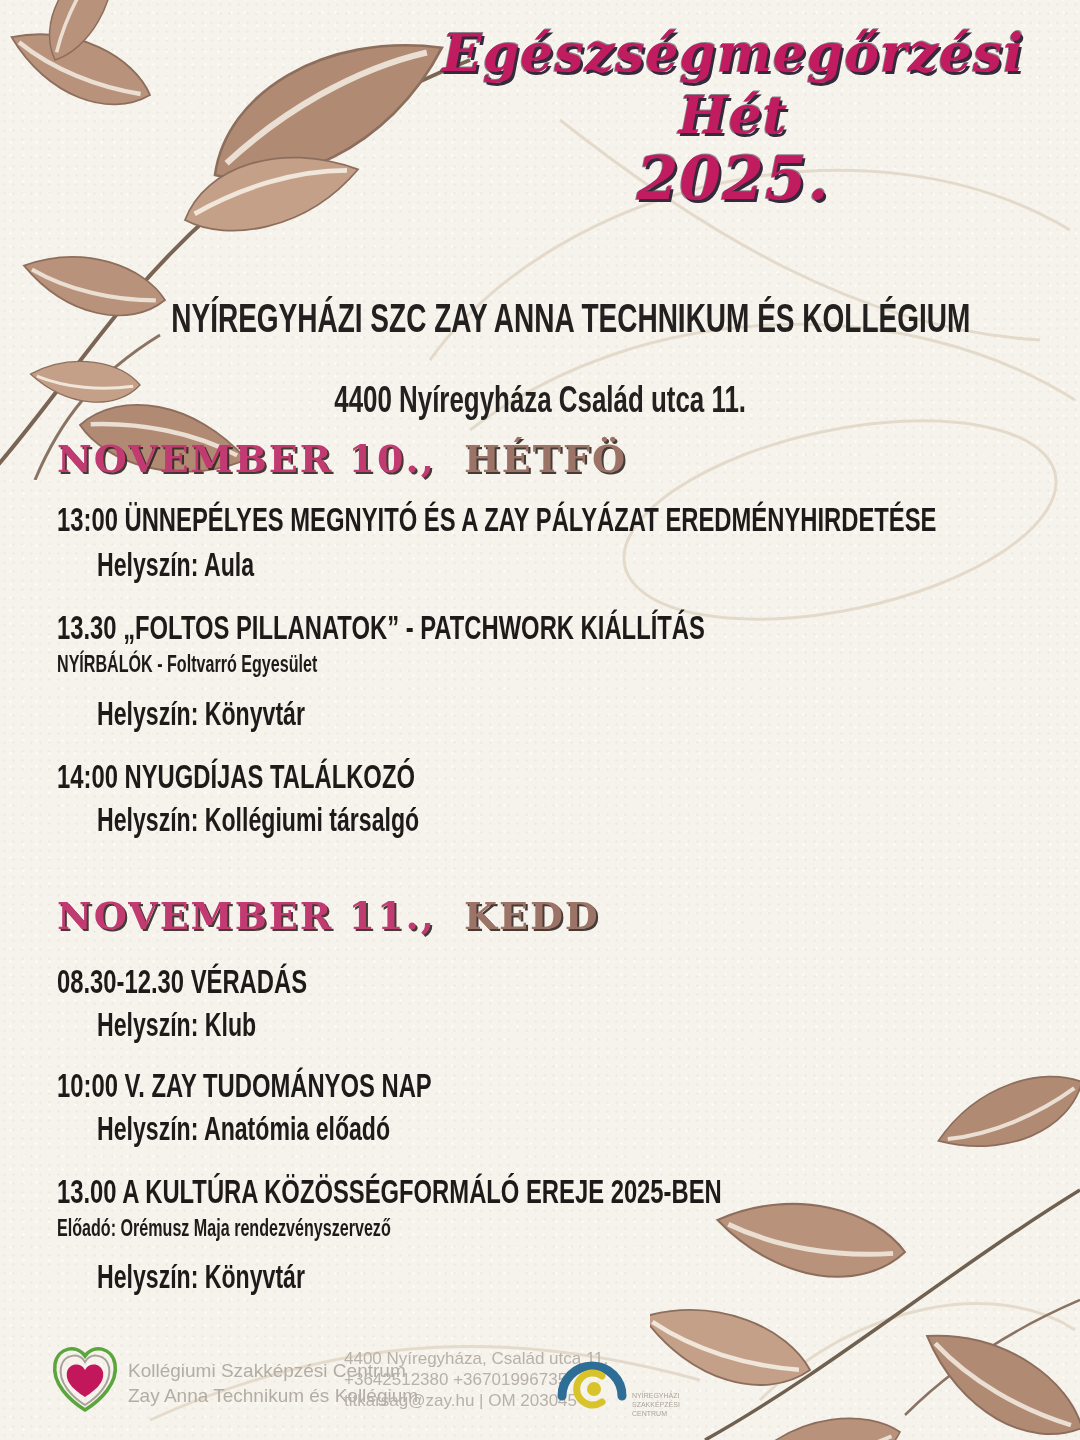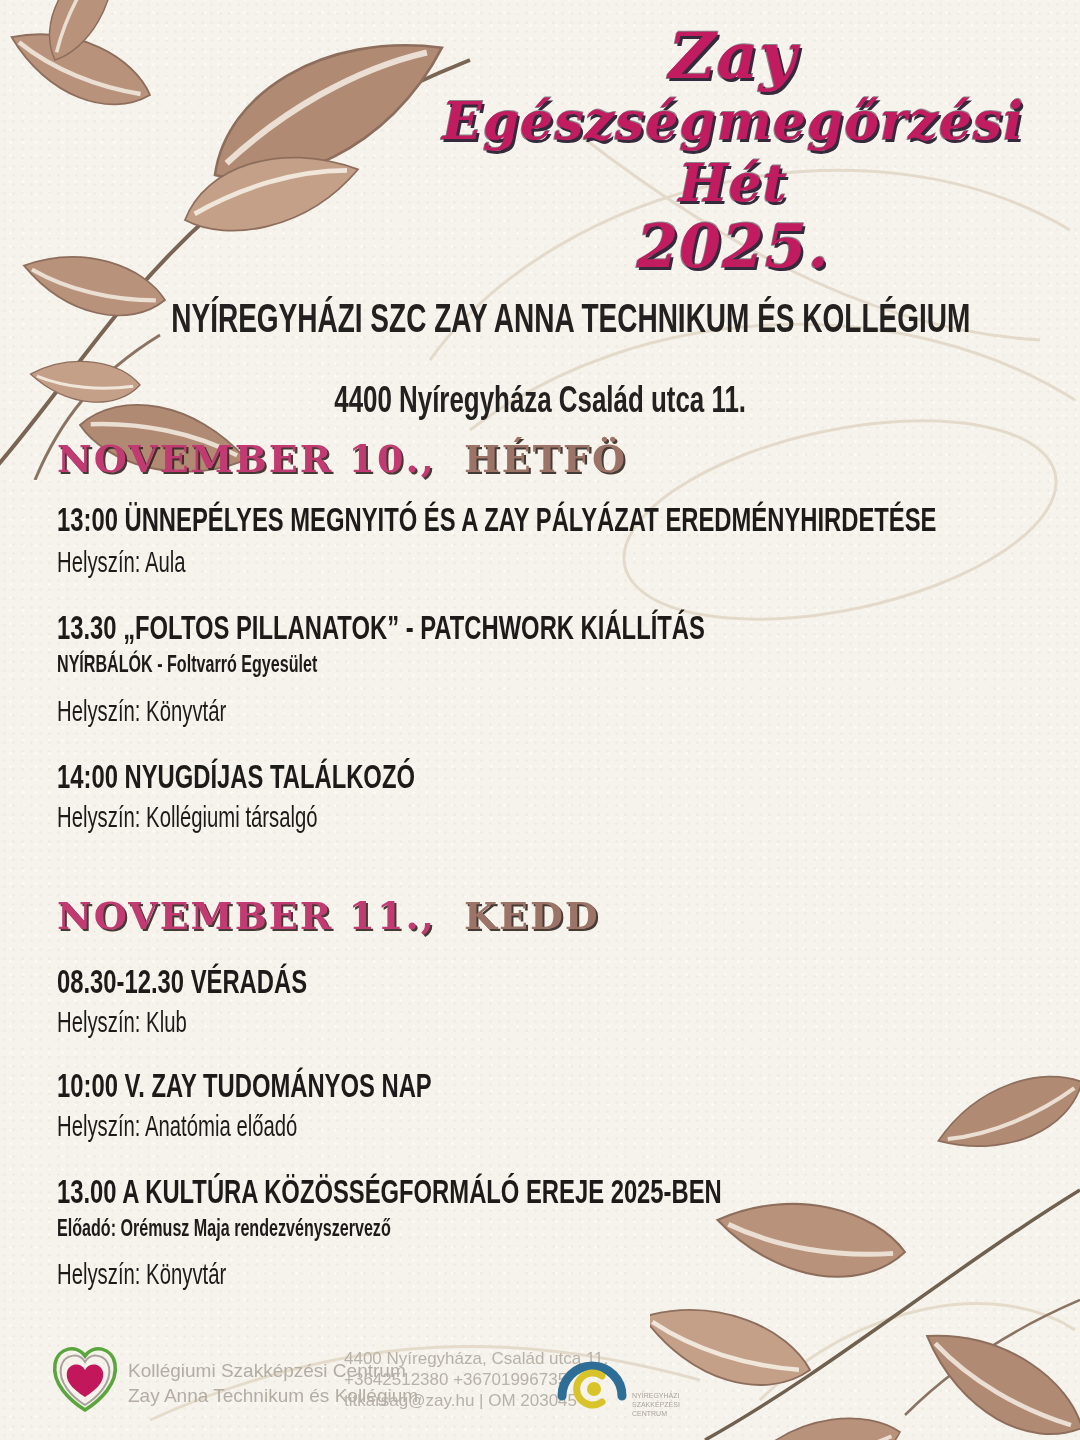--- a/index.html
+++ b/index.html
@@ -38,21 +38,21 @@
   .line{position:absolute;left:57px;white-space:nowrap;z-index:2;}
   .cond{display:inline-block;transform:scaleX(0.70);transform-origin:0 50%;white-space:nowrap;}
   .sec{
     font-family:"DejaVu Serif", serif;font-weight:bold;font-size:38px;letter-spacing:2px;
     text-shadow:2px 2px 0 rgba(50,39,33,.9);
   }
   .sec-date{color:#c23a72;}
   .sec-day{color:#9c7367;margin-left:28px;}
   .evt{font-size:34px;font-weight:bold;color:#1d1b19;}
   .sub{font-size:23px;font-weight:bold;color:#1d1b19;}
-  .loc{font-size:29px;font-weight:normal;color:#1d1b19;}
+  .loc{font-size:33px;font-weight:bold;color:#1d1b19;margin-left:40px;}
 
   
   .footer-org{position:absolute;left:128px;top:1358px;z-index:2;color:#b3ada4;font-size:19px;line-height:25px;}
   .footer-contact{position:absolute;left:344px;top:1348px;z-index:2;color:#b7b1a8;font-size:17px;line-height:21px;}
   .heart-logo{position:absolute;left:48px;top:1340px;z-index:2;}
   .centrum-logo{position:absolute;left:548px;top:1340px;z-index:2;}
 </style>
 </head>
 <body>
 
@@ -126,21 +126,20 @@
         <path d="M6 -2 C34 -10 66 -12 94 -5" fill="none" stroke="#eadfd2" stroke-width="2.6"></path>
       </g>
       <g transform="translate(432,388) rotate(213) scale(1.8)">
         <path d="M0 0 C18 -26 62 -30 100 -4 C64 22 20 18 0 0 Z" fill="#b08a73" stroke="#8d6e5c" stroke-width="1.1"></path>
         <path d="M6 -2 C34 -10 66 -12 94 -5" fill="none" stroke="#eadfd2" stroke-width="2.6"></path>
       </g>
     </g>
   </svg>
 
   <div class="title-block">
-    <div class="title-l1">Zay</div>
     <div class="title-l2">Egészségmegőrzési Hét</div>
     <div class="title-l3">2025.</div>
   </div>
 
   <div class="school-block">
     <div class="school-name">
       <span class="condc">NYÍREGYHÁZI SZC ZAY ANNA TECHNIKUM ÉS KOLLÉGIUM</span>
     </div>
     <div class="school-addr">
       <span class="condc">4400 Nyíregyháza Család utca 11.</span>

